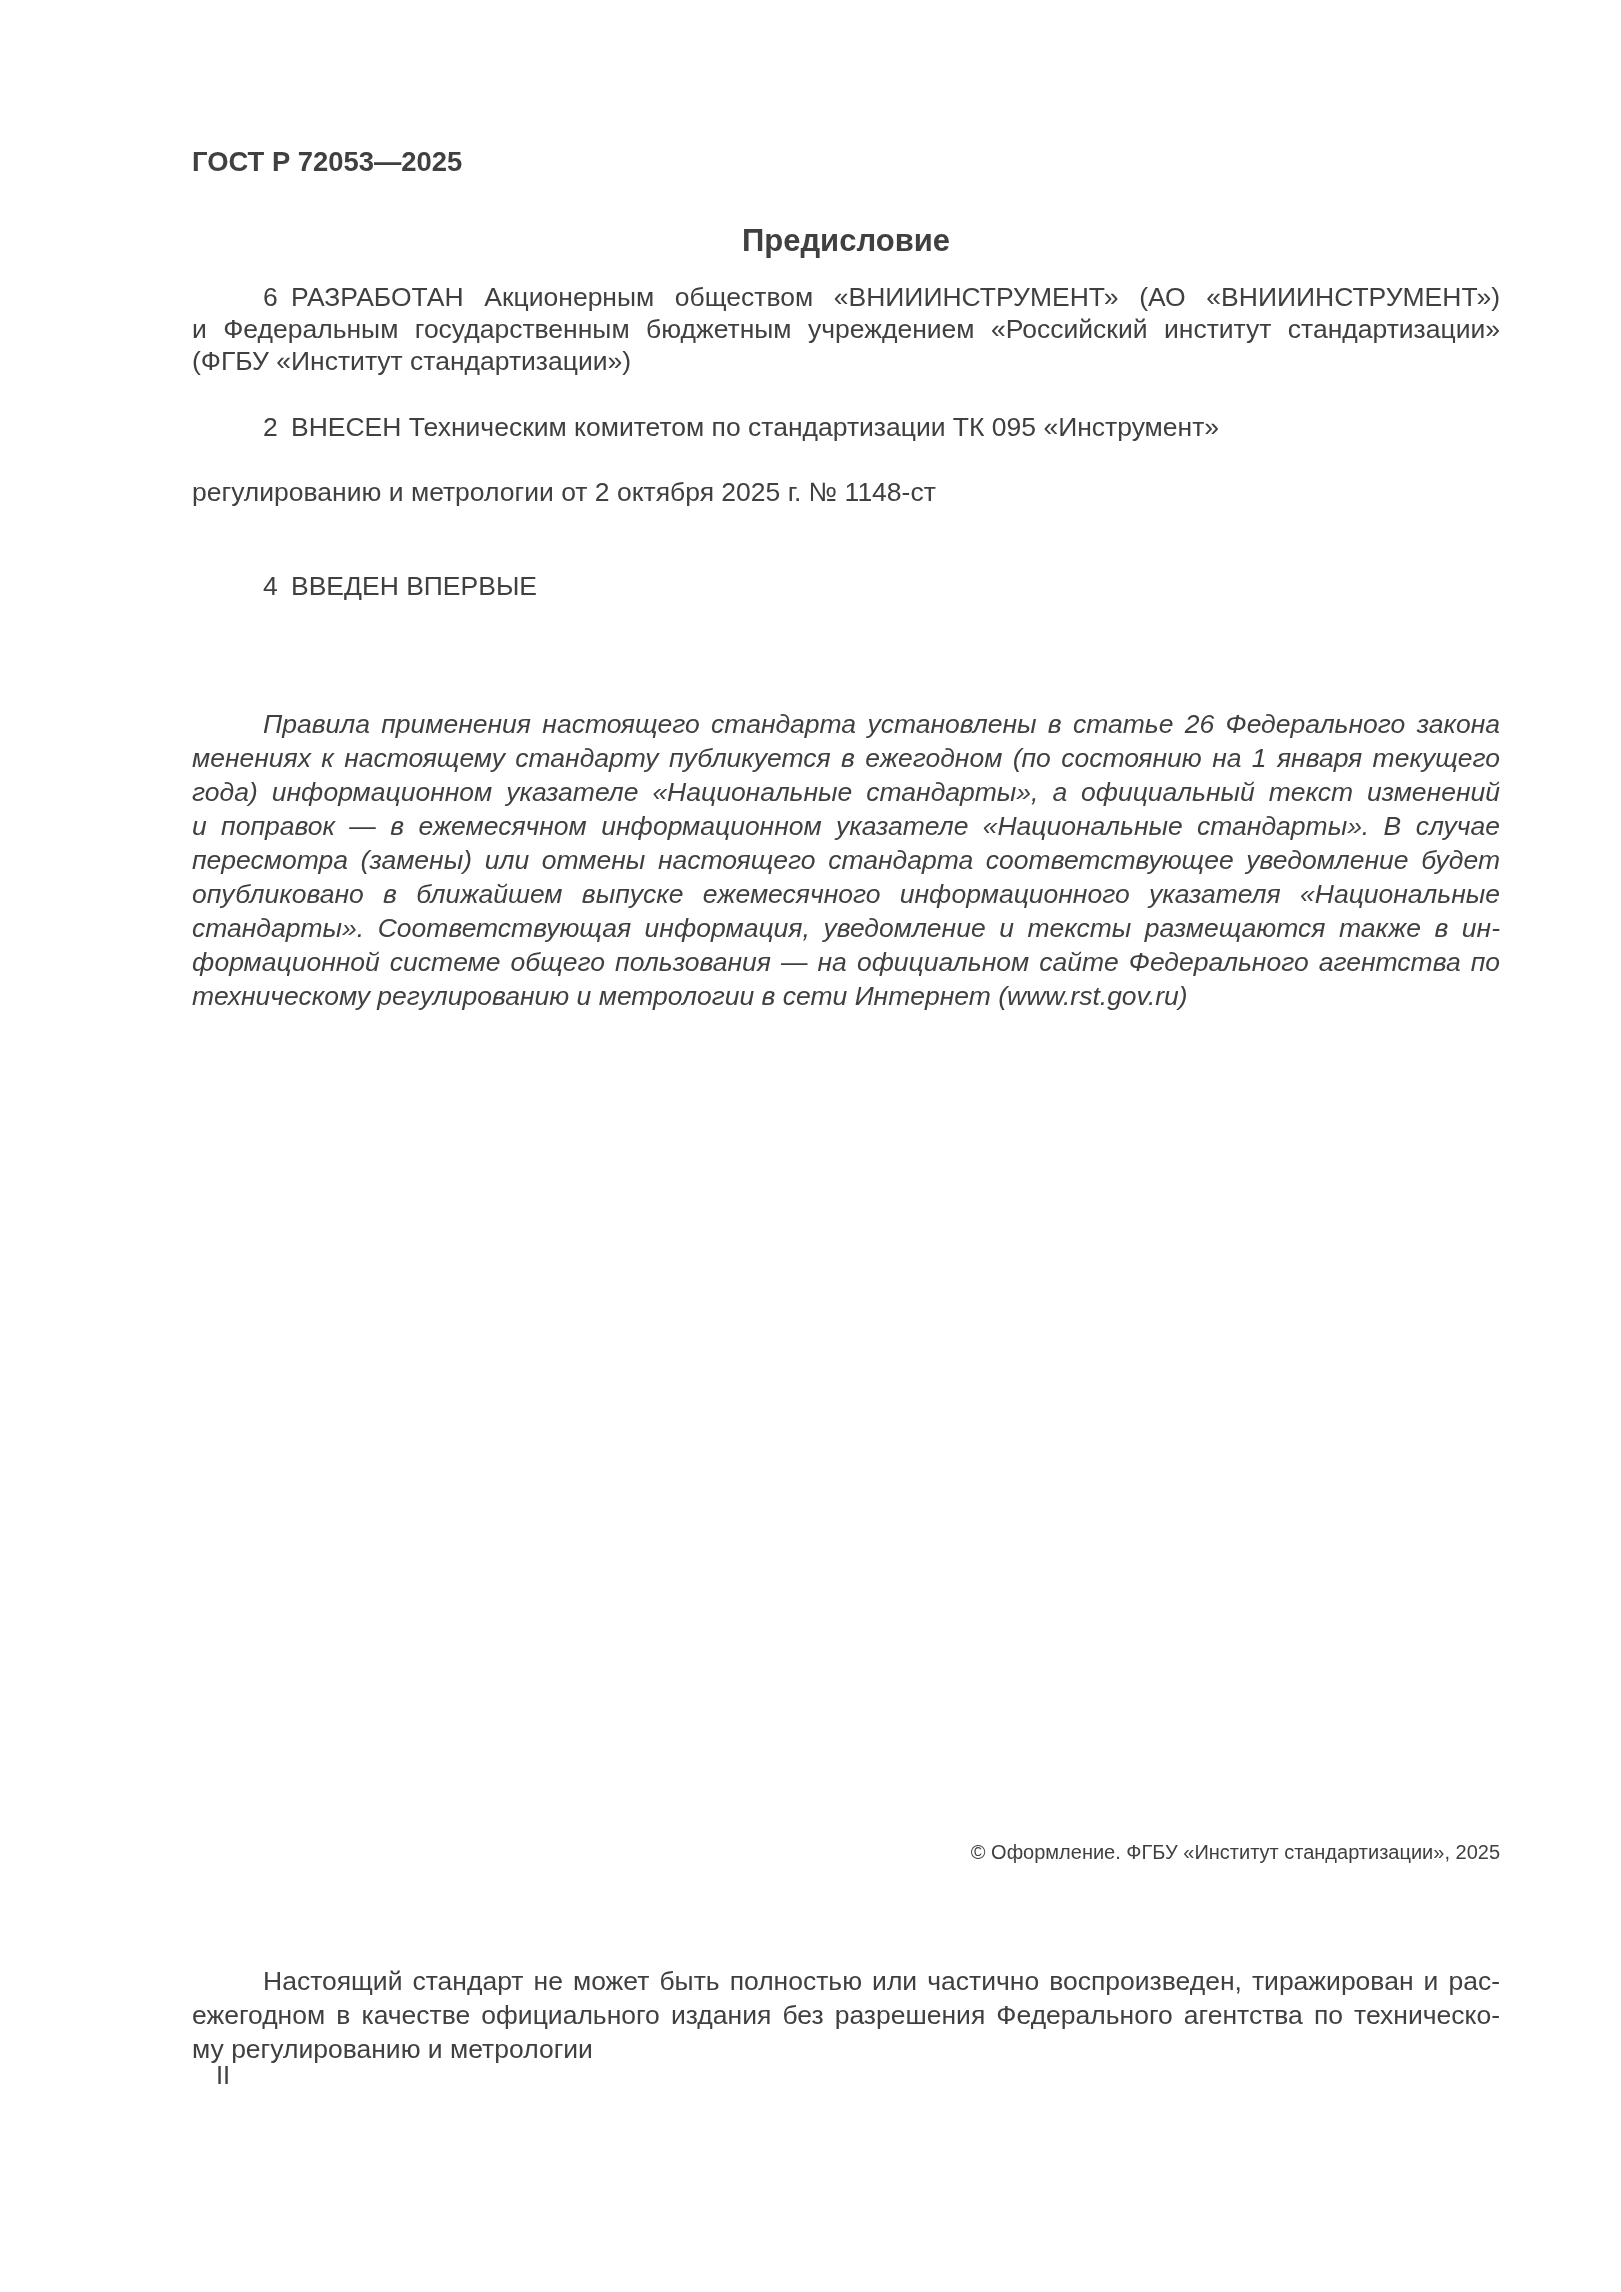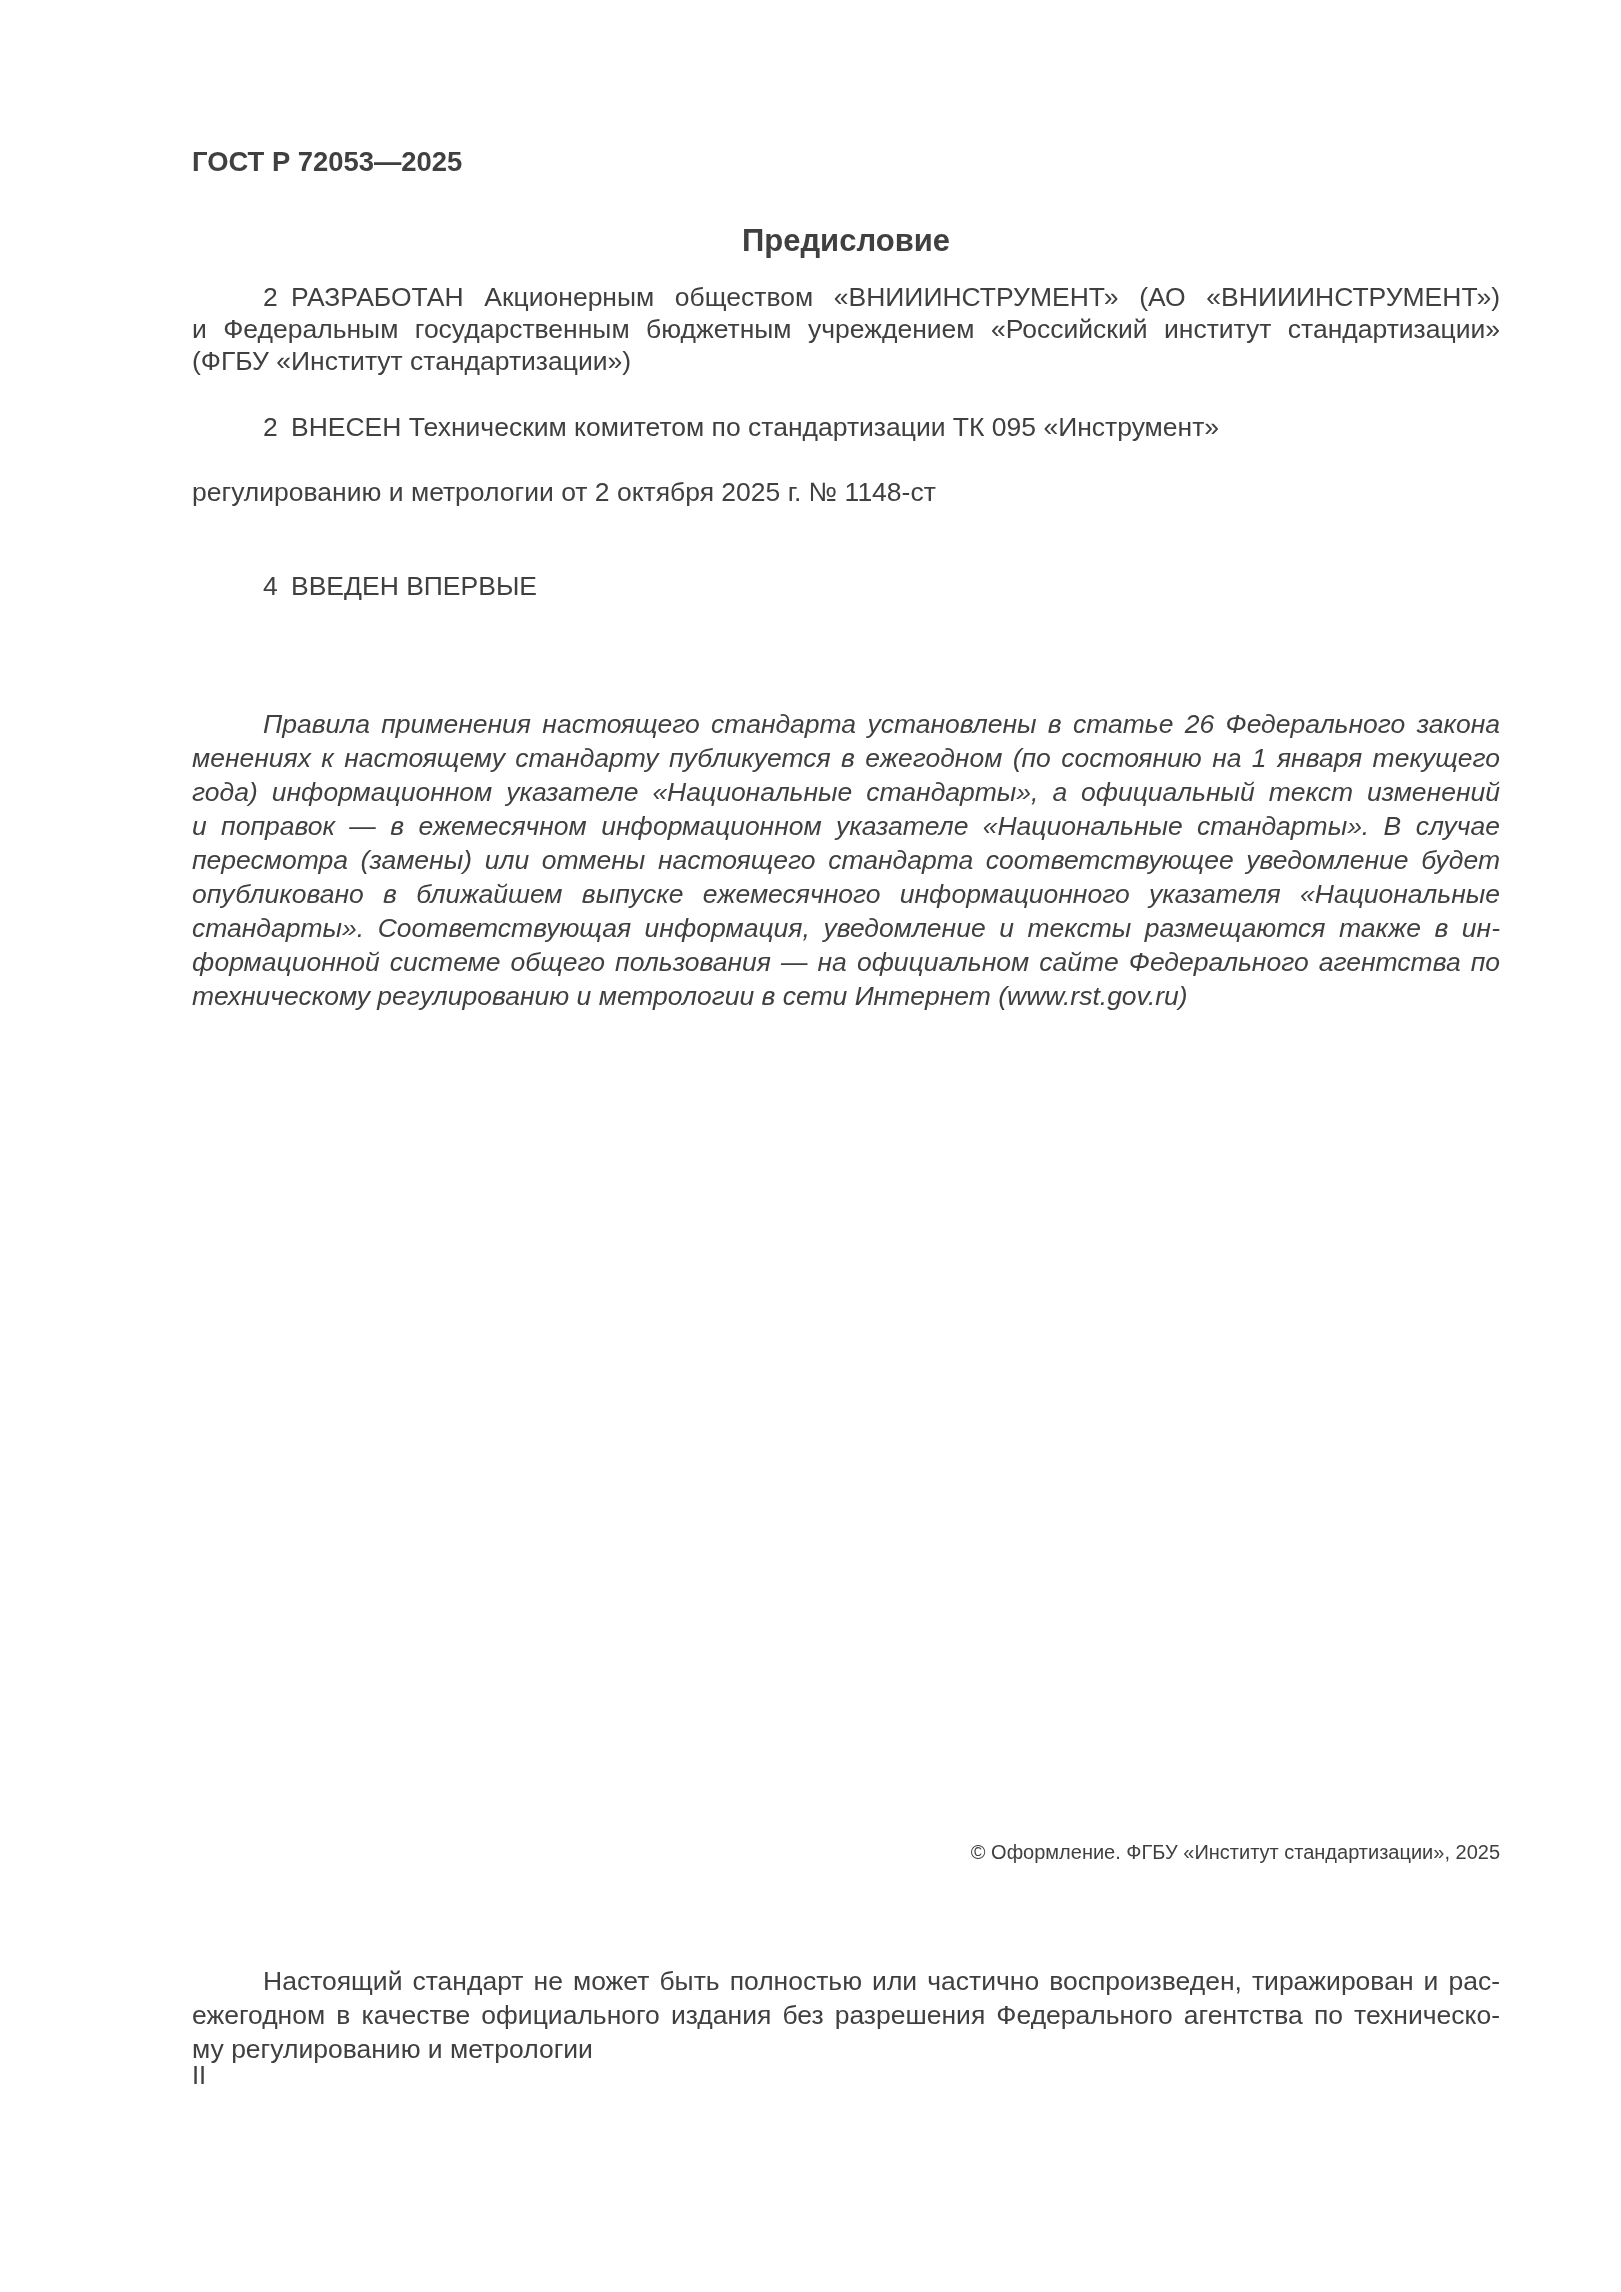--- a/index.html
+++ b/index.html
@@ -53,38 +53,39 @@
   }
   .repro {
     top: 1964px;
     font-size: 26.5px;
     line-height: 34px;
   }
   .page-num {
     top: 2061px;
     font-size: 25.5px;
     line-height: 29px;
+    margin-left: 24px;
   }
   
   .tl { min-height: 1em; }
   .tl.jl { text-align: justify; text-align-last: justify; }
   .tl.ll { text-align: left; text-align-last: left; }
   .tl.fi { padding-left: 71px; }
 </style>
 </head>
 <body>
 
 <div class="page">
 
   <div class="col doc-header">ГОСТ Р 72053—2025</div>
 
   <div class="col doc-title">Предисловие</div>
 
   <div class="col fw fw-1">
-      <div class="tl jl fi">2 РАЗРАБОТАН Акционерным обществом «ВНИИИНСТРУМЕНТ» (АО «ВНИИИНСТРУМЕНТ»)</div>
+      <div class="tl jl fi">6 РАЗРАБОТАН Акционерным обществом «ВНИИИНСТРУМЕНТ» (АО «ВНИИИНСТРУМЕНТ»)</div>
       <div class="tl jl">и Федеральным государственным бюджетным учреждением «Российский институт стандартизации»</div>
       <div class="tl ll">(ФГБУ «Институт стандартизации»)</div>
     </div>
 
   <div class="col fw fw-2">
       <div class="tl ll fi">2 ВНЕСЕН Техническим комитетом по стандартизации ТК 095 «Инструмент»</div>
     </div>
 
   <div class="col fw fw-3">
       <div class="tl ll">регулированию и метрологии от 2 октября 2025 г. № 1148-ст</div>

